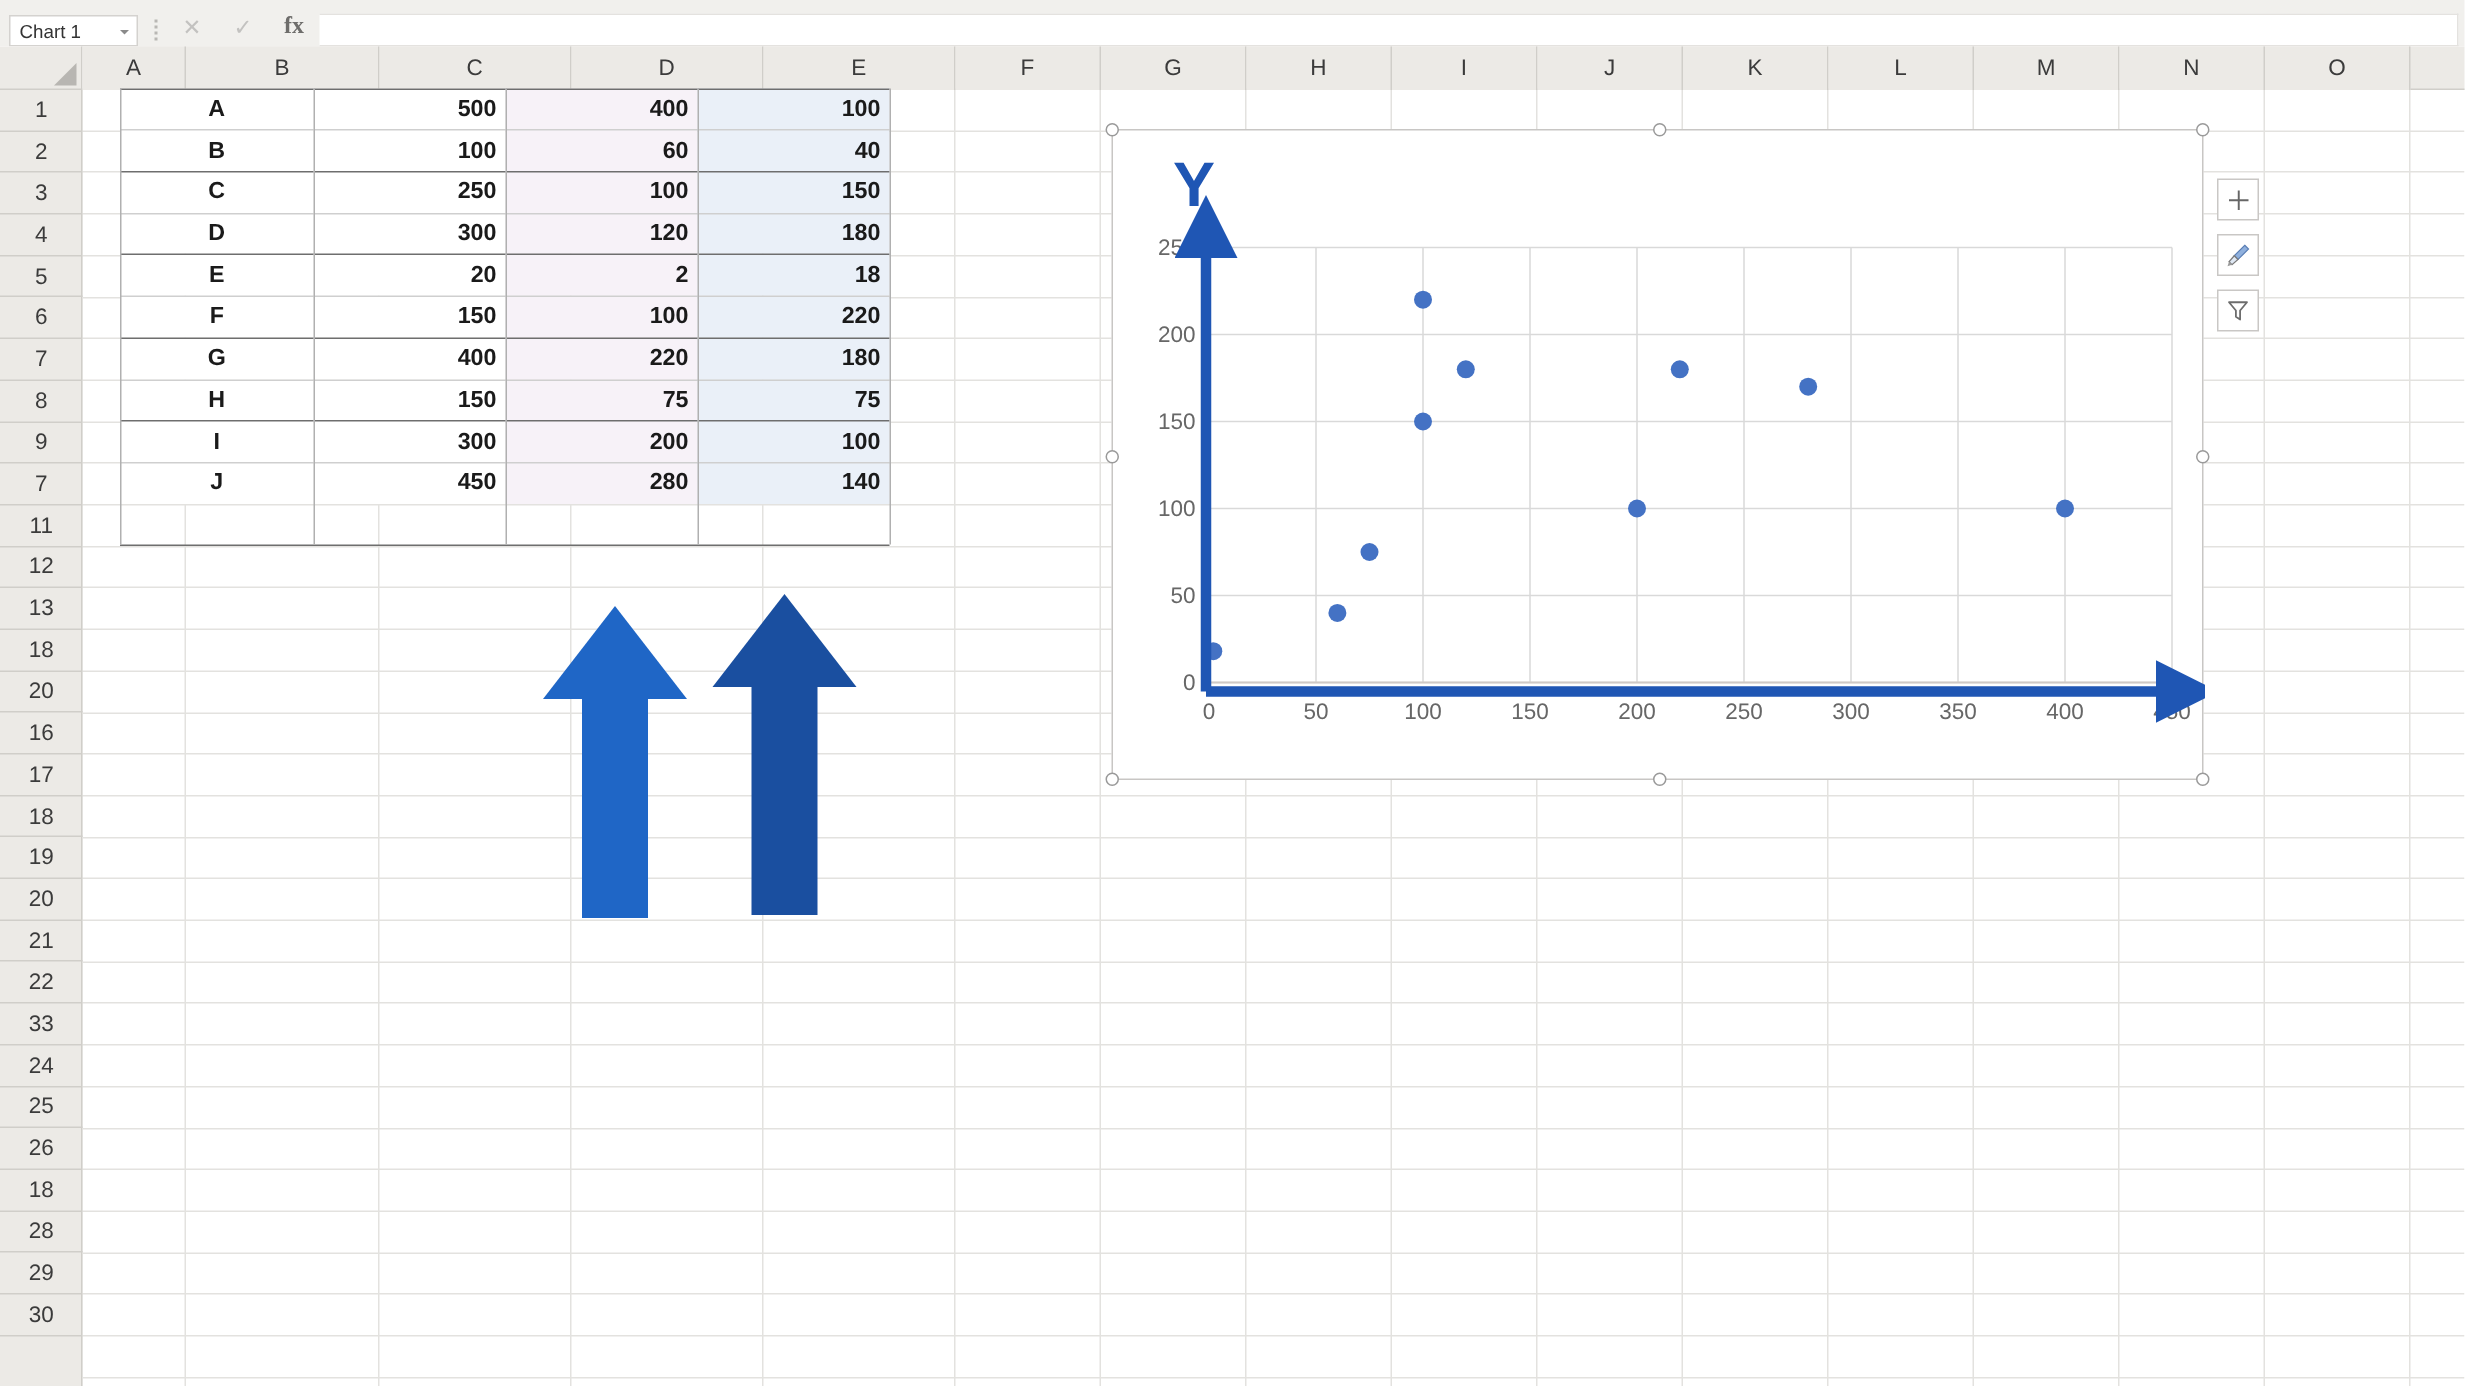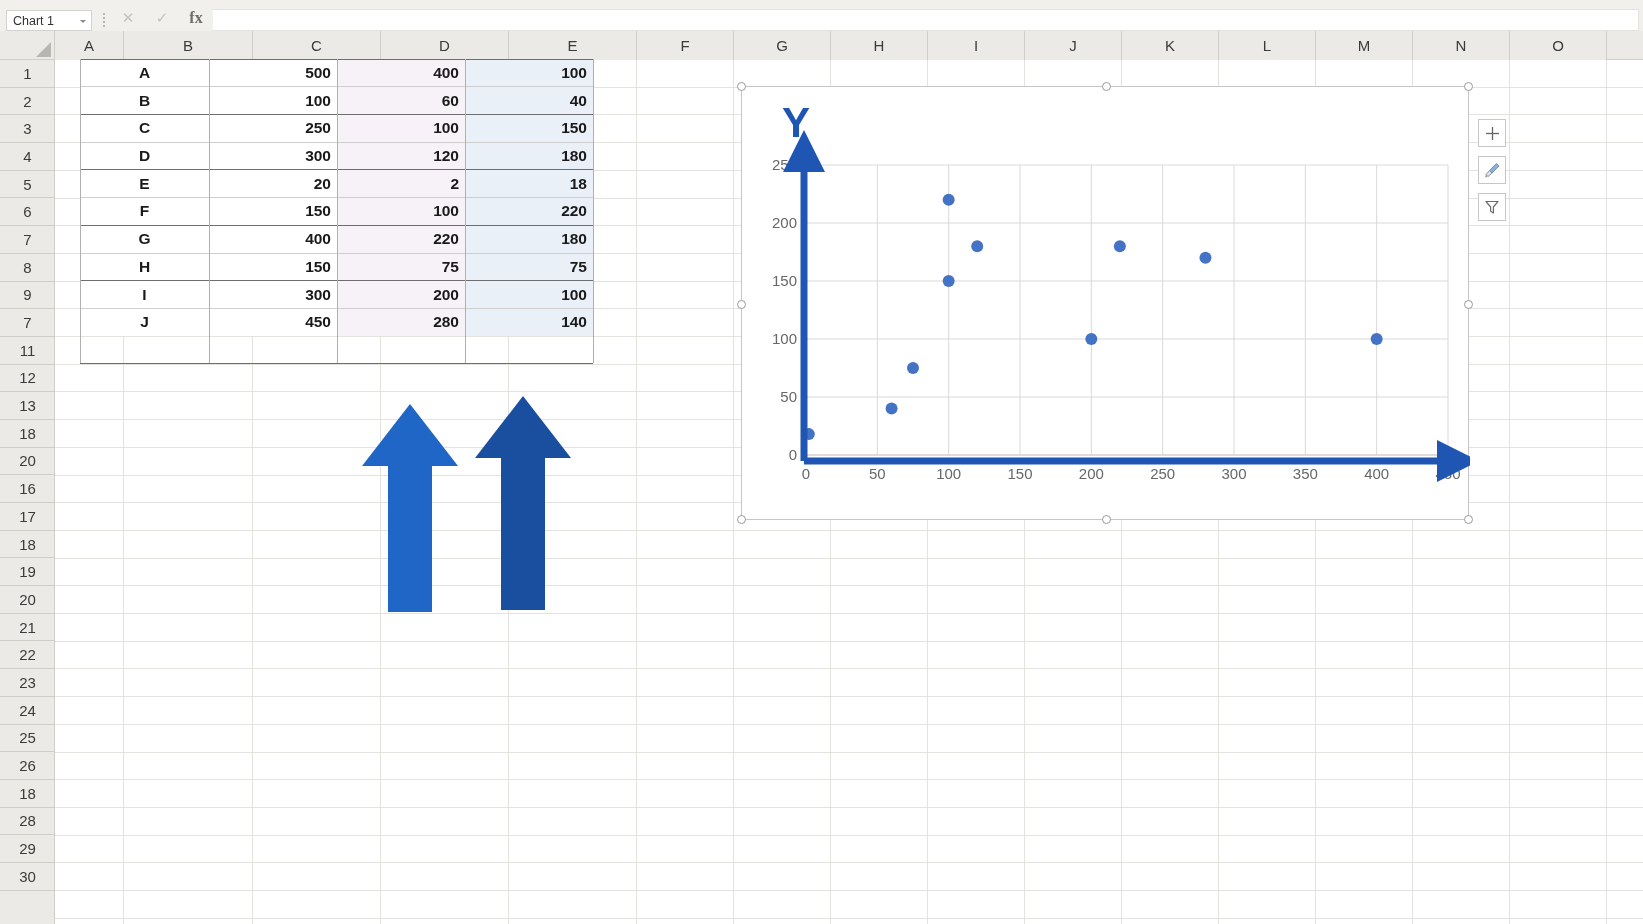--- a/index.html
+++ b/index.html
@@ -219,21 +219,21 @@
       <div class="row-head">13</div>
       <div class="row-head">18</div>
       <div class="row-head">20</div>
       <div class="row-head">16</div>
       <div class="row-head">17</div>
       <div class="row-head">18</div>
       <div class="row-head">19</div>
       <div class="row-head">20</div>
       <div class="row-head">21</div>
       <div class="row-head">22</div>
-      <div class="row-head">23</div>
+      <div class="row-head">33</div>
       <div class="row-head">24</div>
       <div class="row-head">25</div>
       <div class="row-head">26</div>
       <div class="row-head">18</div>
       <div class="row-head">28</div>
       <div class="row-head">29</div>
       <div class="row-head">30</div>
     </div>
 
   <div id="cells">

